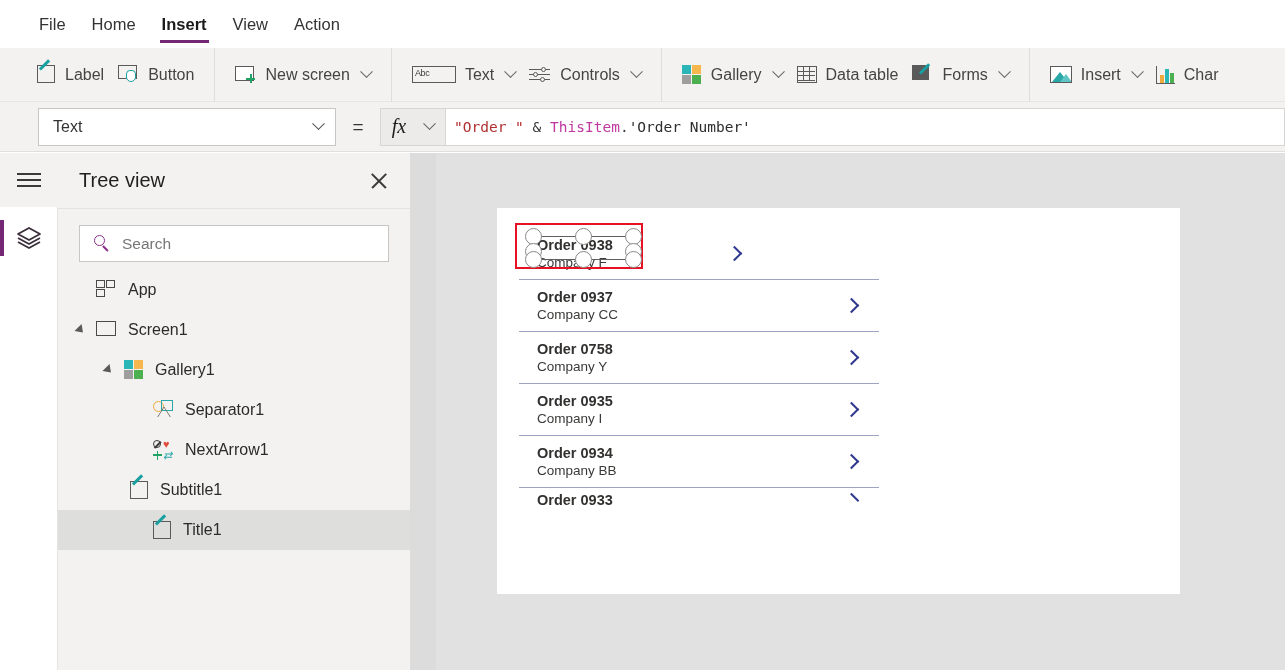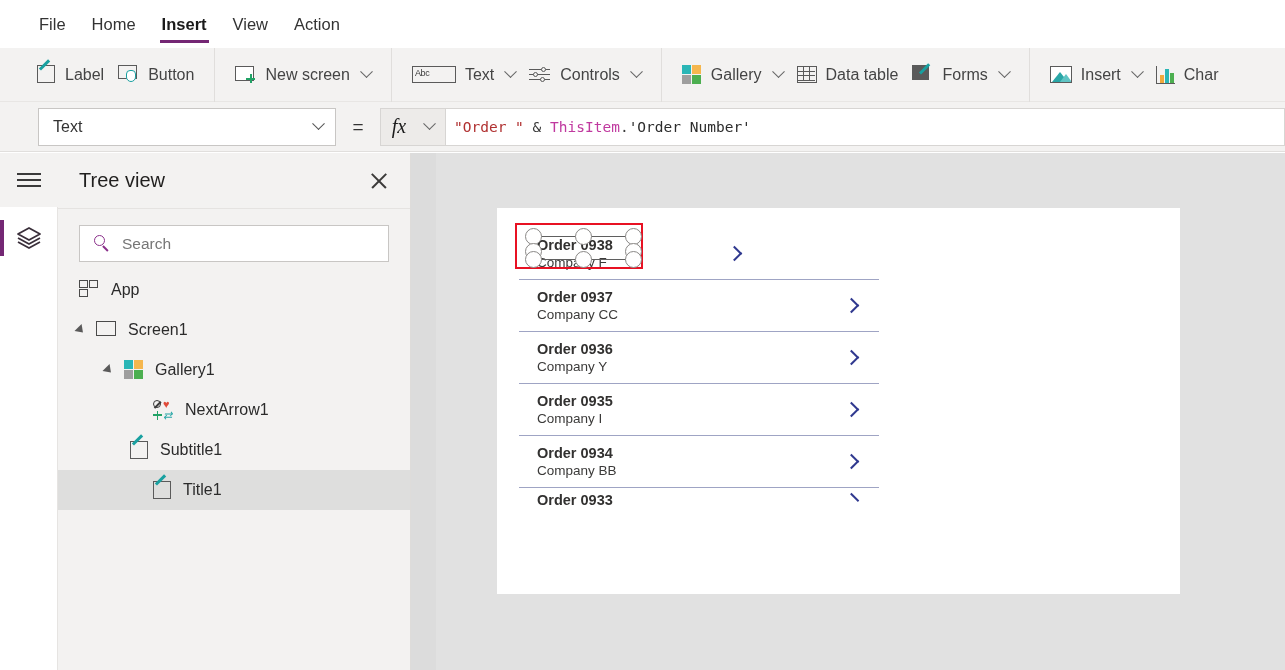--- a/index.html
+++ b/index.html
@@ -465,21 +465,21 @@
         <span class="ic-search">
             <i class="ring"></i>
             <i class="hdl"></i>
           </span>
         <span class="search-ph">Search</span>
       </div>
     </div>
 
     <div class="tree-list">
 
-      <div class="tree-row" style="padding-left:21px;">
+      <div class="tree-row" style="padding-left:38px;">
         <span class="ticon ic-app">
             <i class="a1"></i>
             <i class="a2"></i>
             <i class="a3"></i>
           </span>
         <span class="tlabel">App</span>
       </div>
 
       <div class="tree-row" style="padding-left:38px;">
         <span class="tw-caret" style="left:19px;"></span>
@@ -493,20 +493,28 @@
         <span class="tw-caret" style="left:47px;"></span>
         <span class="ticon ic-gallery" style="width:20px;height:20px;">
           <i class="q1"></i>
             <i class="q2"></i>
             <i class="q3"></i>
             <i class="q4"></i>
         </span>
         <span class="tlabel">Gallery1</span>
       </div>
 
+      <div class="tree-row" style="padding-left:95px;">
+        <span class="ticon ic-sep">
+          <i class="circ"></i>
+            <i class="sq"></i>
+            <i class="tri"></i>
+        </span>
+        <span class="tlabel">Separator1</span>
+      </div>
 
       <div class="tree-row" style="padding-left:95px;">
         <span class="ticon ic-iconset">
           <i class="no"></i>
             <i class="heart">♥</i>
             <i class="plus"></i>
             <i class="plus2"></i>
             <i class="sync">⇄</i>
         </span>
         <span class="tlabel">NextArrow1</span>
@@ -564,21 +572,21 @@
         <div class="grow">
           <div class="gtexts">
             <div class="gtitle">Order 0937</div>
             <div class="gsub">Company CC</div>
           </div>
           <div class="chev"></div>
         </div>
 
         <div class="grow">
           <div class="gtexts">
-            <div class="gtitle">Order 0936</div>
+            <div class="gtitle">Order 0758</div>
             <div class="gsub">Company Y</div>
           </div>
           <div class="chev"></div>
         </div>
 
         <div class="grow">
           <div class="gtexts">
             <div class="gtitle">Order 0935</div>
             <div class="gsub">Company I</div>
           </div>

